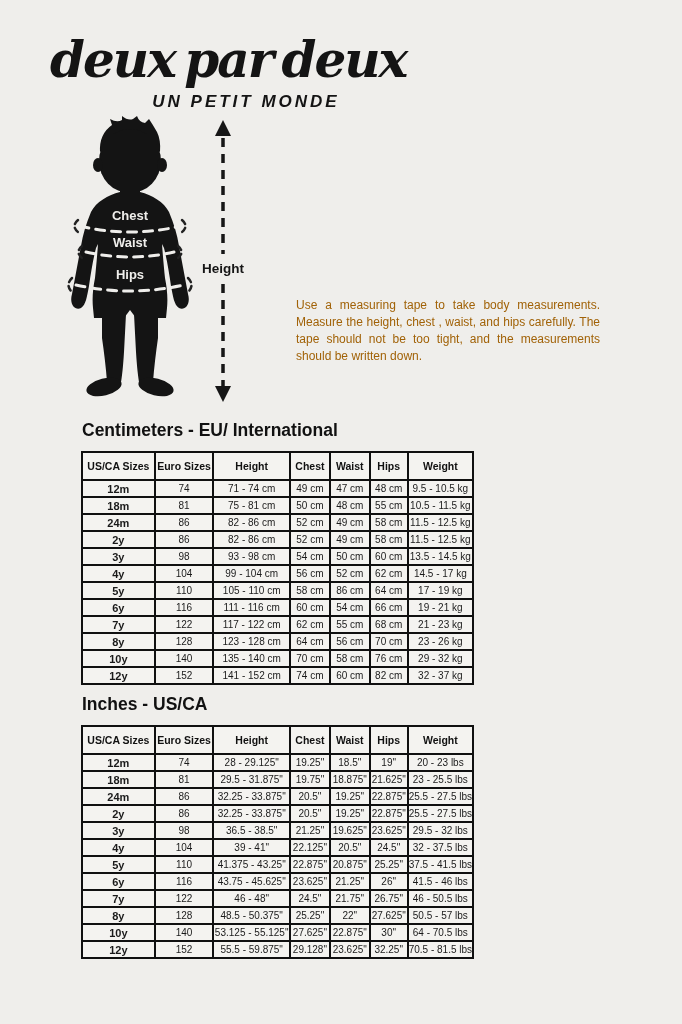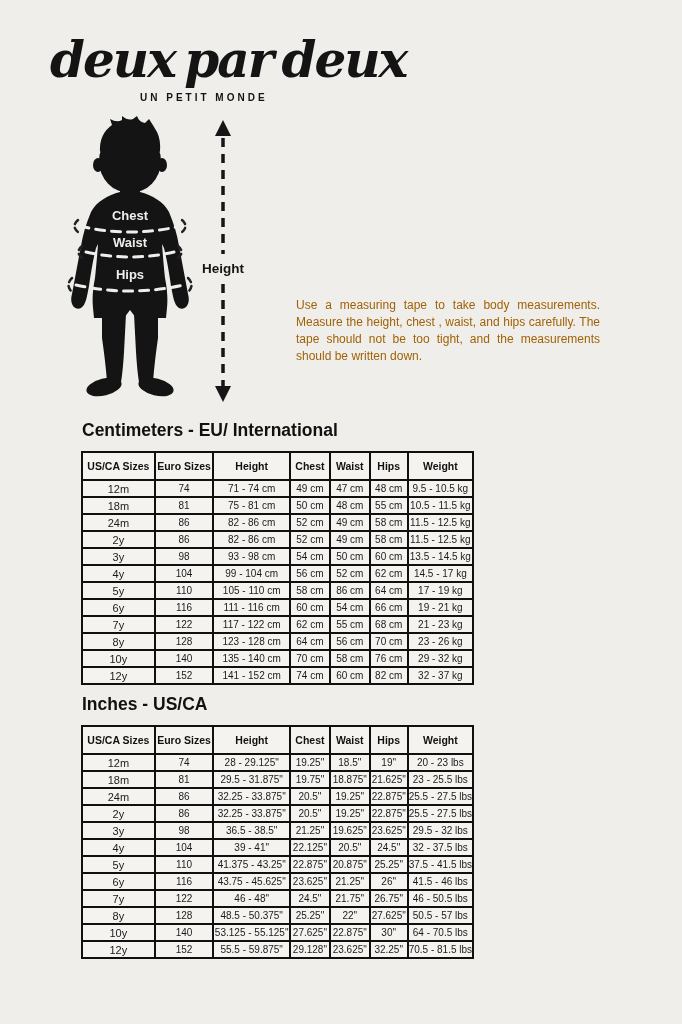--- a/index.html
+++ b/index.html
@@ -1,21 +1,21 @@
 <!DOCTYPE html>
 <html><head>
 <meta charset="utf-8">
 <style>
   html,body{margin:0;padding:0;}
   body{width:682px;height:1024px;background:#efeeeb;font-family:"Liberation Sans",sans-serif;color:#121212;position:relative;overflow:hidden;}
   .page{position:absolute;inset:0;width:626px;height:1024px;background:#efeeeb;}
 
   
   .logo{position:absolute;left:50px;top:30px;font-family:"DejaVu Serif",serif;font-style:italic;font-weight:bold;font-size:50px;letter-spacing:-2px;word-spacing:-6px;color:#141414;white-space:nowrap;}
-  .tagline{position:absolute;left:140px;top:92px;width:212px;text-align:left;font-size:10px;font-weight:bold;letter-spacing:3px;color:#141414;white-space:nowrap;}
+  .tagline{position:absolute;left:140px;top:92px;width:212px;text-align:center;font-size:17px;font-weight:bold;letter-spacing:3px;color:#141414;white-space:nowrap;font-style:italic;}
 
   
   .figure-wrap{position:absolute;left:58px;top:116px;width:200px;height:292px;}
   .figure-wrap svg{display:block;width:200px;height:292px;}
   .body-label{font-family:"Liberation Sans",sans-serif;font-size:13px;font-weight:bold;fill:#efeeeb;}
   .height-label{font-family:"Liberation Sans",sans-serif;font-size:13.5px;font-weight:bold;fill:#161616;}
 
   
   .title{position:absolute;left:296px;top:174px;font-size:38px;font-weight:bold;line-height:1.14;color:#3b3b3b;letter-spacing:0px;}
   .desc{position:absolute;left:296px;top:297px;width:304px;font-size:12px;line-height:1.42;color:#a16207;text-align:justify;text-justify:inter-word;}
@@ -26,21 +26,21 @@
   .st-in{top:694px;}
 
   .tbl-wrap{position:absolute;left:81px;width:393px;}
   .tw-cm{top:451px;}
   .tw-in{top:725px;}
 
   table.size-table{border-collapse:collapse;table-layout:fixed;width:393px;background:#f4f3f0;}
   table.size-table th,table.size-table td{border:2px solid #101010;text-align:center;vertical-align:middle;padding:0;overflow:hidden;white-space:nowrap;}
   table.size-table th{height:26px;font-size:10.5px;font-weight:bold;color:#111;margin-left:28px;}
   table.size-table td{height:15px;font-size:10px;color:#1a1a1a;}
-  table.size-table td:first-child{font-weight:normal;font-size:11px;}
+  table.size-table td:first-child{font-weight:bold;font-size:11px;}
   col.c0{width:18.6%;} col.c1{width:15.0%;} col.c2{width:19.6%;}
   col.c3{width:10.2%;} col.c4{width:10.2%;} col.c5{width:9.7%;} col.c6{width:16.7%;}
 </style>
 </head>
 <body>
 
 <div class="page">
 
   <div class="logo">deux par deux</div>
   <div class="tagline">UN PETIT MONDE</div>

